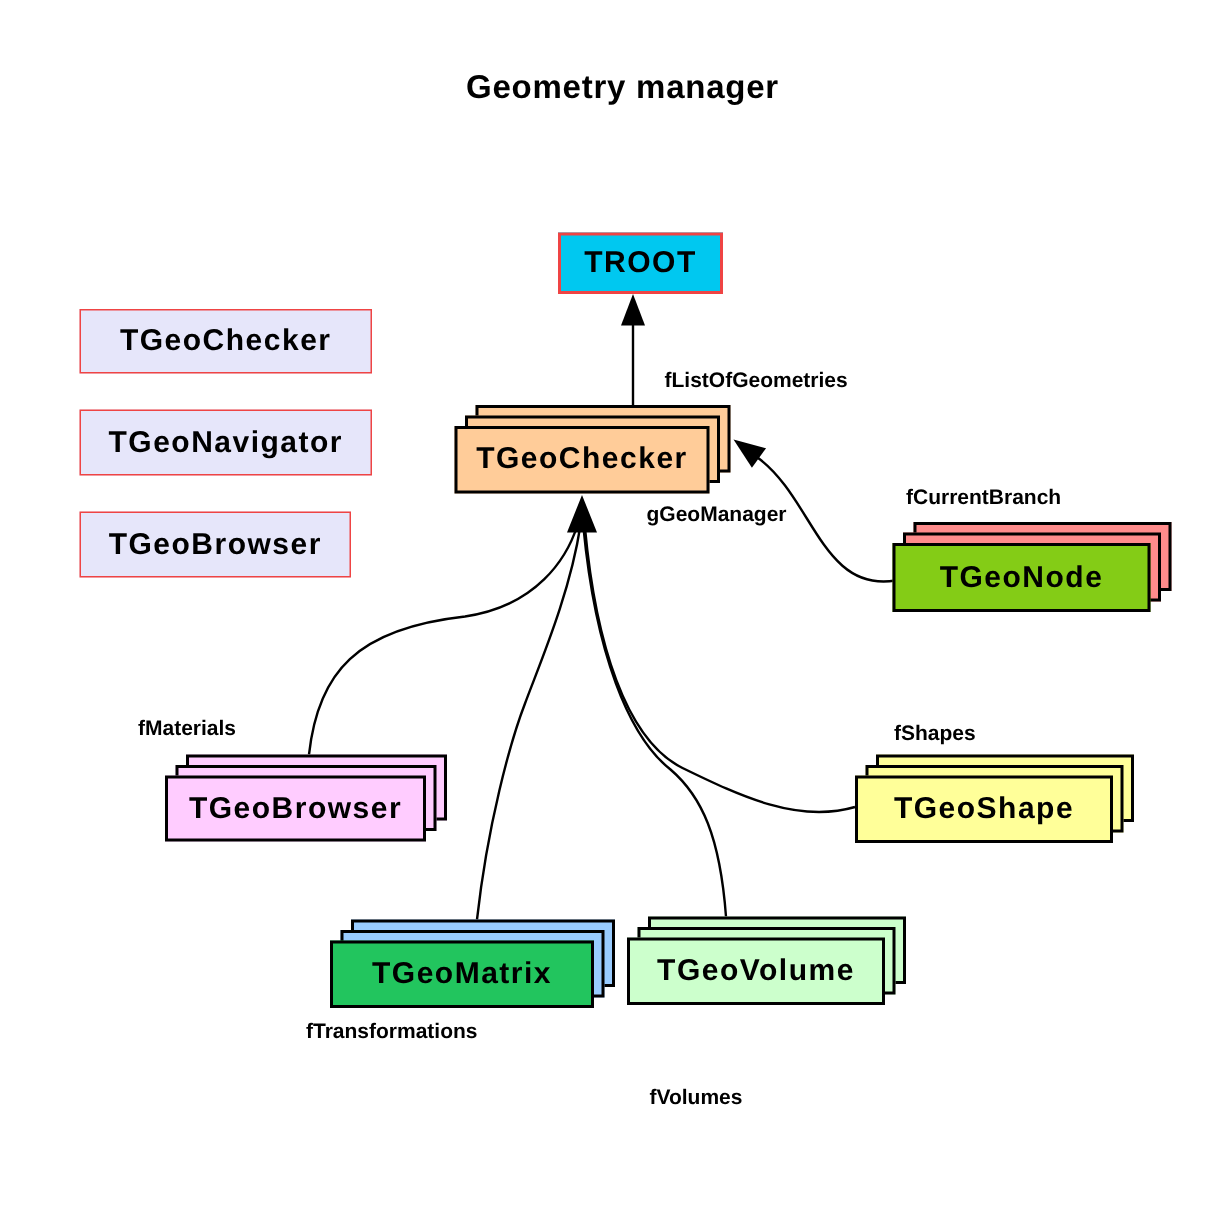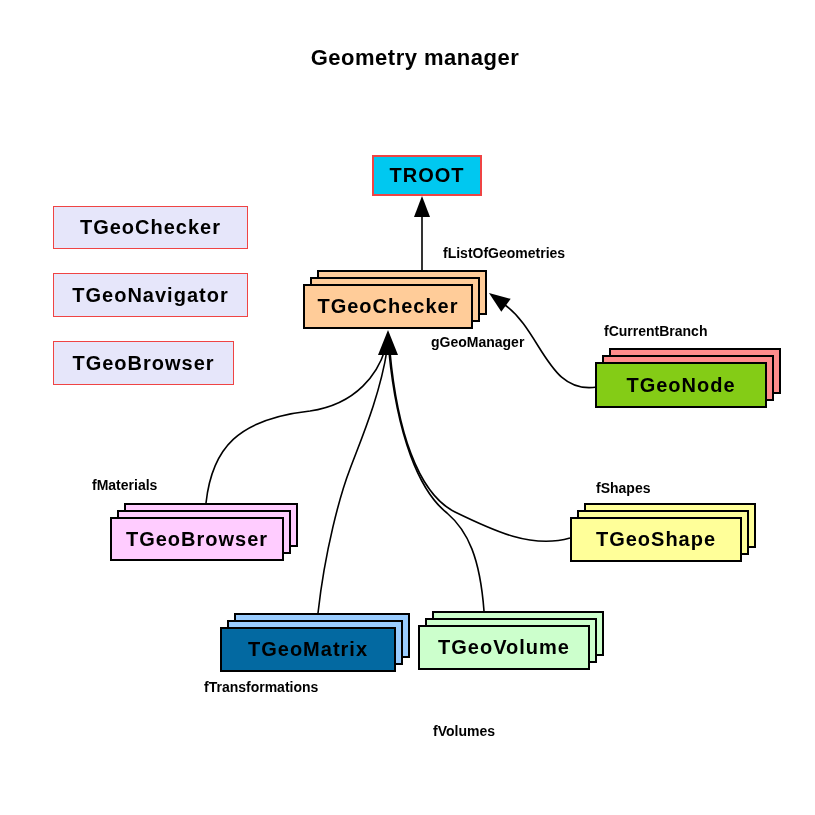--- a/index.html
+++ b/index.html
@@ -111,21 +111,21 @@
     <div class="layer l3" style="background: rgb(255, 255, 153);"></div>
     <div class="layer l2" style="background: rgb(255, 255, 153);"></div>
     <div class="layer l1" style="background: rgb(255, 255, 153);">
       <span>TGeoShape</span>
     </div>
   </div>
 
   <div class="stack" style="left:220px; top:613px; --w:176px; --h:45px;">
     <div class="layer l3" style="background: rgb(153, 204, 255);"></div>
     <div class="layer l2" style="background: rgb(153, 204, 255);"></div>
-    <div class="layer l1" style="background: #0369a1;">
+    <div class="layer l1" style="background: #22c55e;">
       <span>TGeoMatrix</span>
     </div>
   </div>
 
   <div class="stack" style="left:418px; top:611px; --w:172px; --h:45px;">
     <div class="layer l3" style="background: rgb(204, 255, 204);"></div>
     <div class="layer l2" style="background: rgb(204, 255, 204);"></div>
     <div class="layer l1" style="background: rgb(204, 255, 204);">
       <span>TGeoVolume</span>
     </div>

